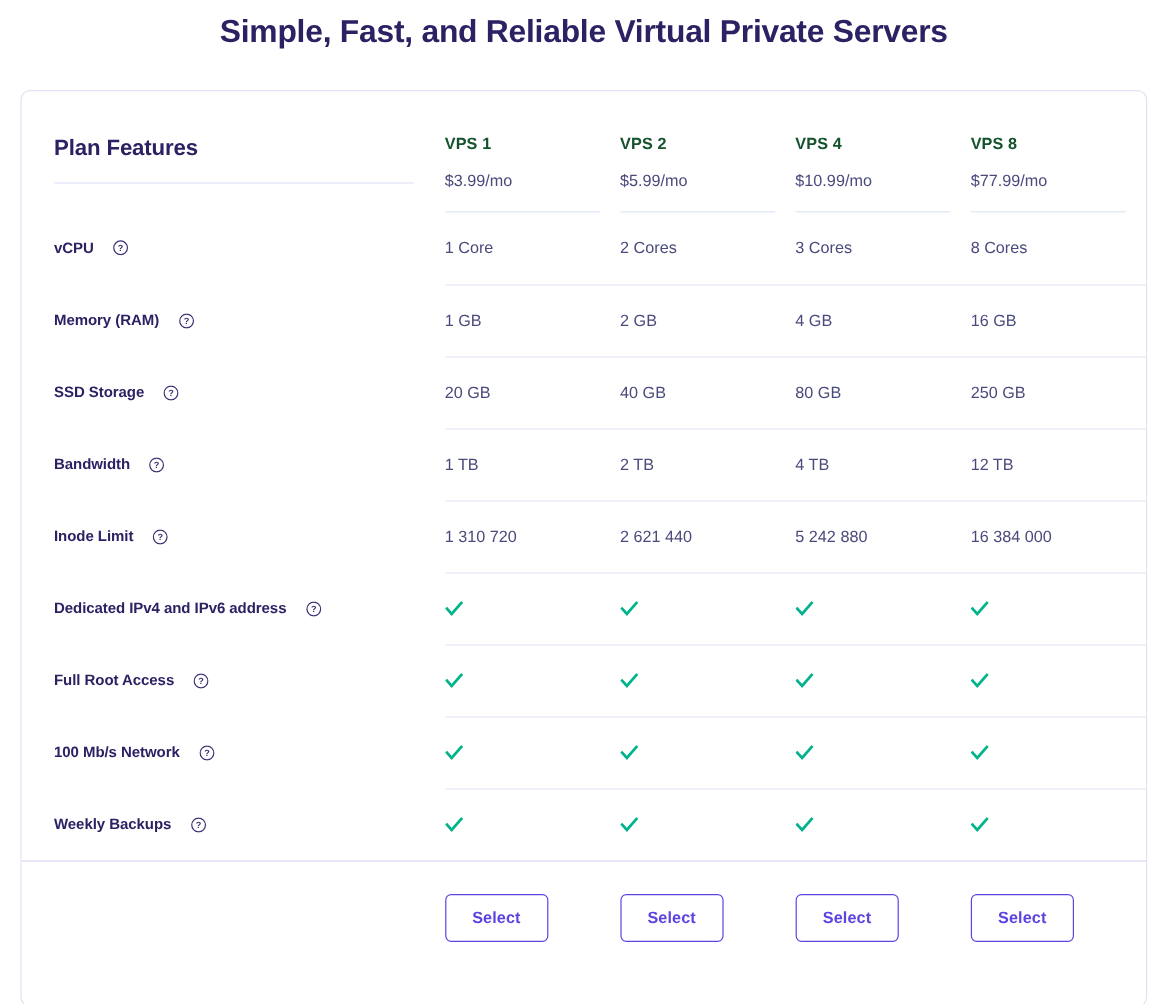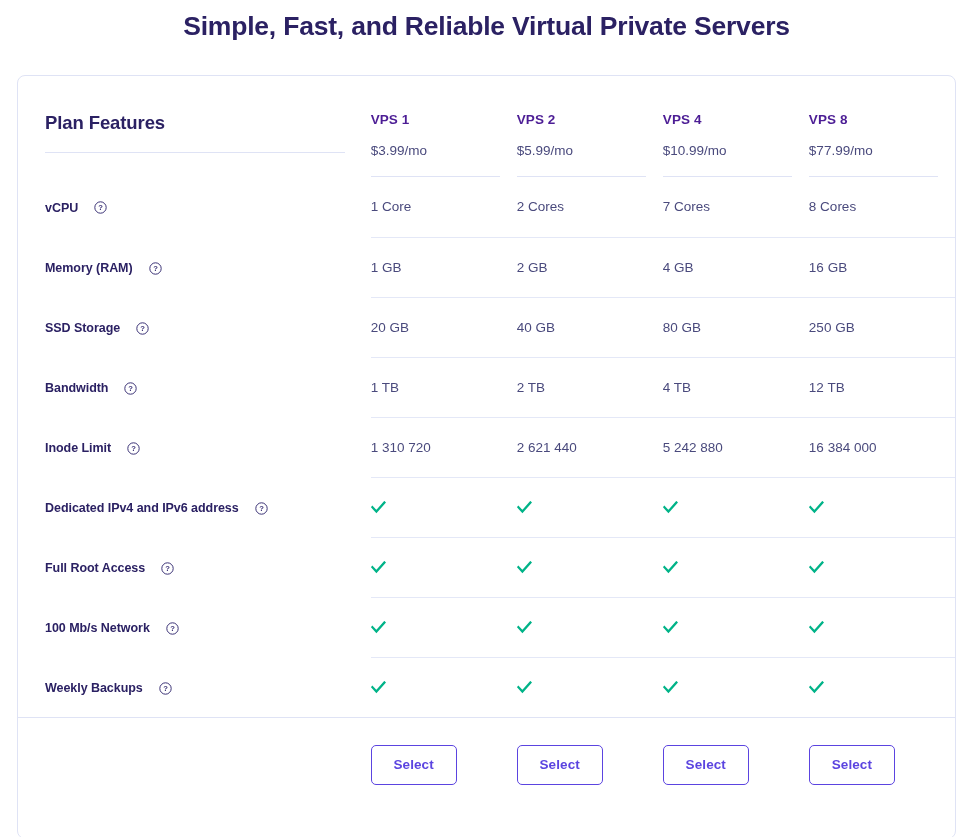--- a/index.html
+++ b/index.html
@@ -53,21 +53,21 @@
   .plan-features-title {
     font-size: 18.5px;
     font-weight: 700;
     color: #2b2163;
     letter-spacing: -0.1px;
     white-space: nowrap;
   }
   .plan-name {
     font-size: 13.5px;
     font-weight: 700;
-    color: #4c1d95;
+    color: #14532d;
     letter-spacing: 0.1px;
     white-space: nowrap;
   }
   .plan-price {
     margin-top: 16px;
     font-size: 13.5px;
     font-weight: 400;
     color: #4a4a7d;
     white-space: nowrap;
   }
@@ -201,21 +201,21 @@
                 <span>vCPU</span>
                 <span class="help-icon">
                   <svg width="13" height="13" viewBox="0 0 13 13">
                     <circle cx="6.5" cy="6.5" r="5.7" fill="none" stroke="#3b3276" stroke-width="1"></circle>
                     <text x="6.5" y="9.4" text-anchor="middle" font-family="Liberation Sans, sans-serif" font-size="7.6" font-weight="700" fill="#3b3276">?</text>
                   </svg>
                 </span>
               </span></td>
             <td class="ft-val-cell"><span>1 Core</span></td>
             <td class="ft-val-cell"><span>2 Cores</span></td>
-            <td class="ft-val-cell"><span>7 Cores</span></td>
+            <td class="ft-val-cell"><span>3 Cores</span></td>
             <td class="ft-val-cell"><span>8 Cores</span></td>
           </tr>
           <tr class="ft-row">
             <td class="ft-label-cell"><span class="ft-label">
                 <span>Memory (RAM)</span>
                 <span class="help-icon">
                   <svg width="13" height="13" viewBox="0 0 13 13">
                     <circle cx="6.5" cy="6.5" r="5.7" fill="none" stroke="#3b3276" stroke-width="1"></circle>
                     <text x="6.5" y="9.4" text-anchor="middle" font-family="Liberation Sans, sans-serif" font-size="7.6" font-weight="700" fill="#3b3276">?</text>
                   </svg>

